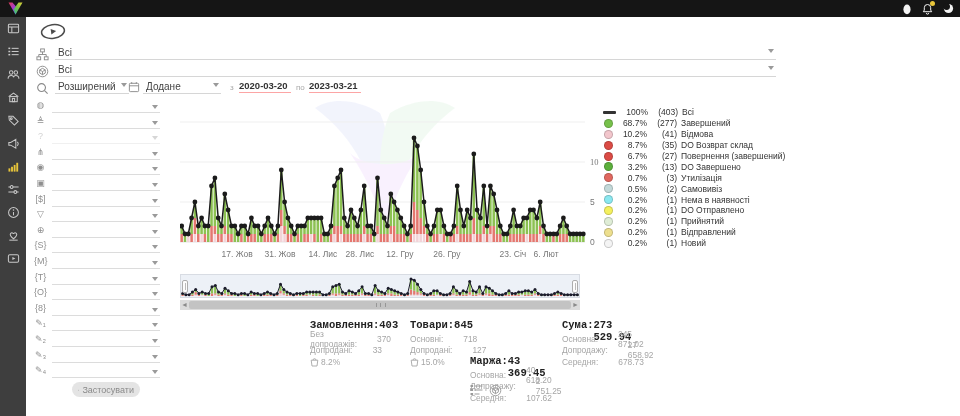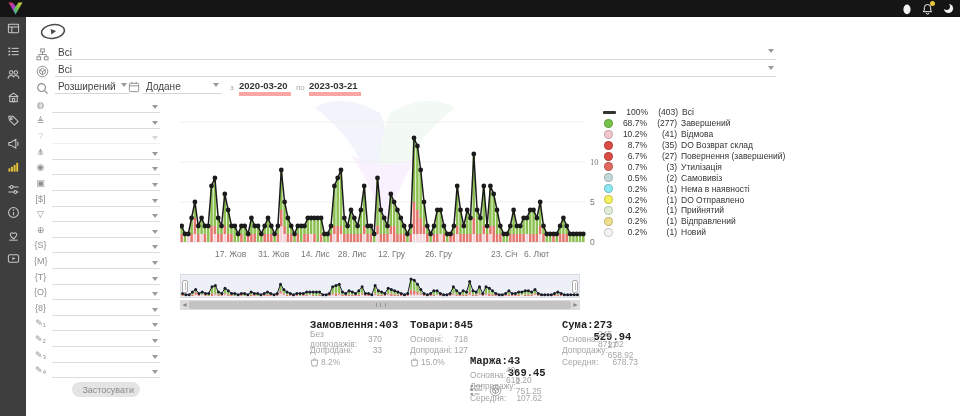--- a/index.html
+++ b/index.html
@@ -16,34 +16,34 @@
   .sidebar{position:absolute;left:0;top:17px;width:26px;height:399px;background:#3e3e3e;}
   .side-item{width:26px;height:23px;display:flex;align-items:center;justify-content:center;cursor:pointer;}
   
   .video-btn{position:absolute;left:40px;top:23px;transform:rotate(-8deg);cursor:pointer;line-height:0;}
   .frow-top{position:absolute;height:14px;}
   .ficon{position:absolute;width:14px;text-align:center;color:#8a8a8a;line-height:0;}
   .sel{position:absolute;border-bottom:1px solid #d6d6d6;font-size:10px;color:#444;height:13px;}
   .sel .val{position:absolute;left:3px;top:1px;white-space:nowrap;}
   .caret{position:absolute;right:2px;top:3px;width:0;height:0;border-left:3px solid transparent;border-right:3px solid transparent;border-top:4px solid #9a9a9a;}
   .smalltxt{position:absolute;font-size:8px;color:#aaa;}
-  .dateval{position:absolute;border-bottom:4px solid #fca5a5;font-size:9.5px;color:#333;font-weight:bold;height:12px;white-space:nowrap;}
+  .dateval{position:absolute;border-bottom:1px solid #fca5a5;font-size:9.5px;color:#333;font-weight:bold;height:12px;white-space:nowrap;}
   
   .frow{position:absolute;left:34px;width:126px;height:14px;}
   .frow .glyph{position:absolute;left:0;top:0;width:13px;font-size:9px;color:#8f8f8f;text-align:center;}
   .frow .line{position:absolute;left:18px;right:0;top:0;height:12px;border-bottom:1px solid #dcdcdc;}
   .frow.disabled{opacity:.4;}
   .apply-btn{position:absolute;left:72px;top:382px;width:68px;height:15px;border:none;border-radius:8px;
      background:#e4e4e4;color:#8a8a8a;font-size:9px;display:flex;align-items:center;justify-content:center;gap:3px;cursor:pointer;
      font-family:"Liberation Sans",sans-serif;}
   
   .watermark{position:absolute;left:295px;top:98px;opacity:.07;pointer-events:none;}
   #main-chart{position:absolute;left:180px;top:100px;}
   .ylab{position:absolute;font-size:8.5px;color:#777;width:16px;text-align:left;}
-  .xlab{position:absolute;top:249px;font-size:8.5px;color:#777;width:44px;white-space:nowrap;}
+  .xlab{position:absolute;top:249px;font-size:8.5px;color:#777;width:44px;text-align:center;white-space:nowrap;}
   .brush{position:absolute;left:180px;top:274px;width:400px;height:24px;background:#edf1f7;border:1px solid #d8dce3;box-sizing:border-box;}
   .handle{position:absolute;top:5px;width:6px;height:13px;background:#fcfcfc;border:1px solid #adadad;border-radius:2px;box-sizing:border-box;}
   .handle:after{content:"";position:absolute;left:1.5px;top:2px;width:1px;height:7px;background:#bbb;}
   .hscroll{position:absolute;left:180px;top:300px;width:400px;height:10px;background:#dcdcdc;}
   .hs-thumb{position:absolute;left:9px;right:9px;top:1px;bottom:1px;background:#c3c3c3;border-radius:2px;}
   .hs-grip{position:absolute;left:50%;top:2px;margin-left:-4px;width:8px;height:4px;
      border-left:1px solid #979797;border-right:1px solid #979797;}
   .hs-grip:after{content:"";position:absolute;left:3px;top:0;width:1px;height:4px;background:#979797;}
   .hs-arrow{position:absolute;top:0;width:9px;height:10px;color:#8a8a8a;font-size:7px;line-height:10px;text-align:center;cursor:pointer;}
   
@@ -52,21 +52,21 @@
   .lmark{width:9px;height:9px;border-radius:50%;box-sizing:border-box;border:1px solid rgba(0,0,0,.18);margin-right:4px;flex:none;}
   .lmark.dash{width:13px;height:3px;border-radius:1px;border:none;margin-right:2px;margin-left:-1px;}
   .lpct{width:30px;text-align:right;flex:none;}
   .lcnt{width:30px;text-align:right;flex:none;margin-right:4px;color:#333;}
   .llab{white-space:nowrap;}
   
   .stat-col{position:absolute;top:319px;}
   .stat-head{display:flex;justify-content:space-between;font-size:10.5px;color:#222;height:14px;font-family:Liberation Mono, monospace;}
   .stat-head .t{font-weight:bold;}
   .stat-head .v{font-weight:bold;}
-  .stat-sub{display:flex;justify-content:space-between;font-size:8.4px;color:#a6a6a6;height:11.5px;align-items:center;}
+  .stat-sub{display:flex;justify-content:space-between;font-size:8.4px;color:#a6a6a6;height:11.5px;align-items:center;gap:20px;}
   .stat-sub .bagrow{display:flex;align-items:center;gap:2px;}
   .foot-icon{position:absolute;top:384px;cursor:pointer;line-height:0;}
   svg{display:block;}
 </style>
 </head>
 <body>
 
 <div class="screen">
 
   <div class="topbar">
@@ -1181,20 +1181,26 @@
         <span class="lcnt">(35)</span>
         <span class="llab">DO Возврат склад</span>
       </div>
       <div class="lrow">
         <span class="lmark" style="background:#DB4B45"></span>
         <span class="lpct">6.7%</span>
         <span class="lcnt">(27)</span>
         <span class="llab">Повернення (завершений)</span>
       </div>
       <div class="lrow">
+        <span class="lmark" style="background:#5CAF3C"></span>
+        <span class="lpct">3.2%</span>
+        <span class="lcnt">(13)</span>
+        <span class="llab">DO Завершено</span>
+      </div>
+      <div class="lrow">
         <span class="lmark" style="background:#E0685F"></span>
         <span class="lpct">0.7%</span>
         <span class="lcnt">(3)</span>
         <span class="llab">Утилізація</span>
       </div>
       <div class="lrow">
         <span class="lmark" style="background:#C3D9D9"></span>
         <span class="lpct">0.5%</span>
         <span class="lcnt">(2)</span>
         <span class="llab">Самовивіз</span>

